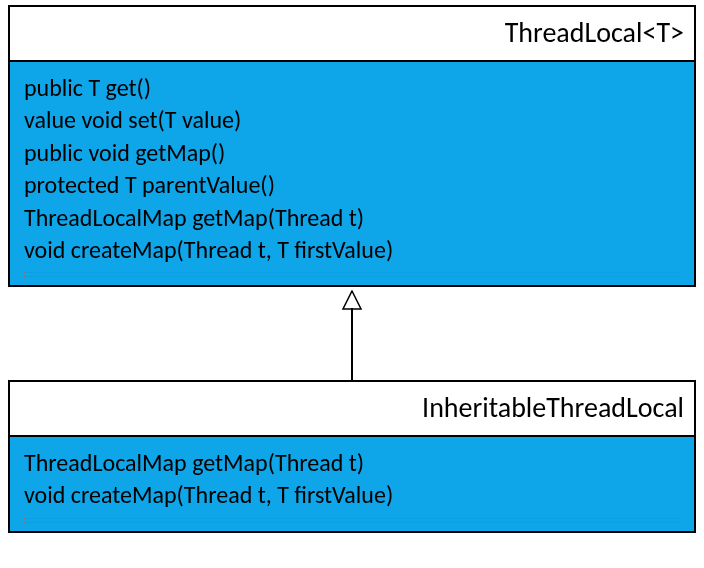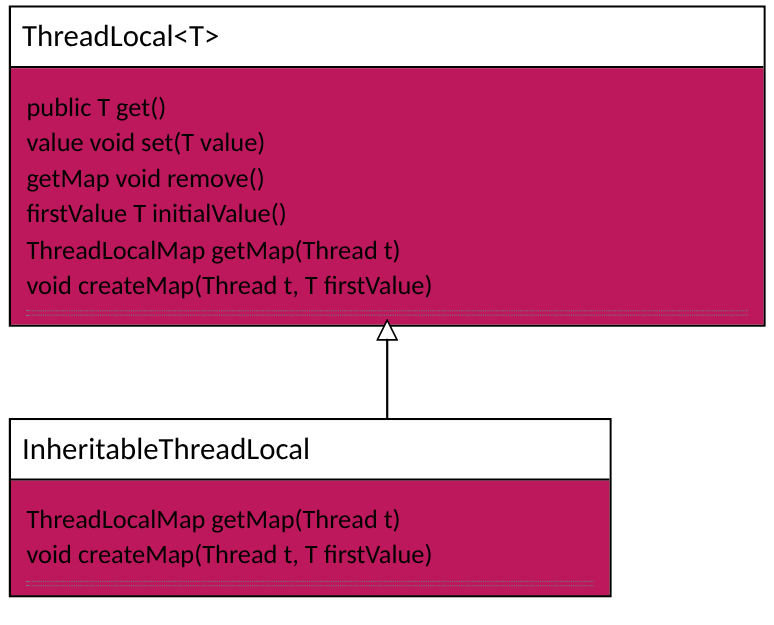--- a/index.html
+++ b/index.html
@@ -20,33 +20,33 @@
       background: #fff;
     }
     .class-1 {
       left: 8px;
       top: 5px;
       width: 688px;
     }
     .class-2 {
       left: 8px;
       top: 380px;
-      width: 548px;
+      width: 688px;
     }
     .class-title {
-      text-align: left;
+      text-align: right;
       font-size: 28px;
       font-weight: normal;
       padding: 8px 10px 10px 10px;
       border-bottom: 2px solid #000;
       background: #fff;
     }
     .class-body {
-      background: #be185d;
-      padding: 20px 14px 8px 14px;
+      background: #0ea5e9;
+      padding: 10px 14px 8px 14px;
       position: relative;
     }
     .method-line {
       font-size: 24px;
       line-height: 1.35;
       color: #000;
     }
     .dotted-line {
       border-top: 1.5px dotted #777;
       margin-top: 6px;
@@ -68,22 +68,22 @@
     }
   </style>
 </head>
 <body>
 
 <div class="uml-class class-1">
   <div class="class-title">ThreadLocal&lt;T&gt;</div>
   <div class="class-body">
     <div class="method-line">public T get()</div>
     <div class="method-line">value void set(T value)</div>
-    <div class="method-line">getMap void remove()</div>
-    <div class="method-line">firstValue T initialValue()</div>
+    <div class="method-line">public void getMap()</div>
+    <div class="method-line">protected T parentValue()</div>
     <div class="method-line">ThreadLocalMap getMap(Thread t)</div>
     <div class="method-line">void createMap(Thread t, T firstValue)</div>
     <div class="dotted-line"></div>
     <div class="dotted-line" style="margin-top:3px;"></div>
   </div>
 </div>
 
 <div class="inheritance-connector">
   <svg width="20" height="20" style="position:absolute;left:-10px;top:0;">
     <polygon points="10,1 19,19 1,19" fill="#fff" stroke="#000" stroke-width="1.5"></polygon>

